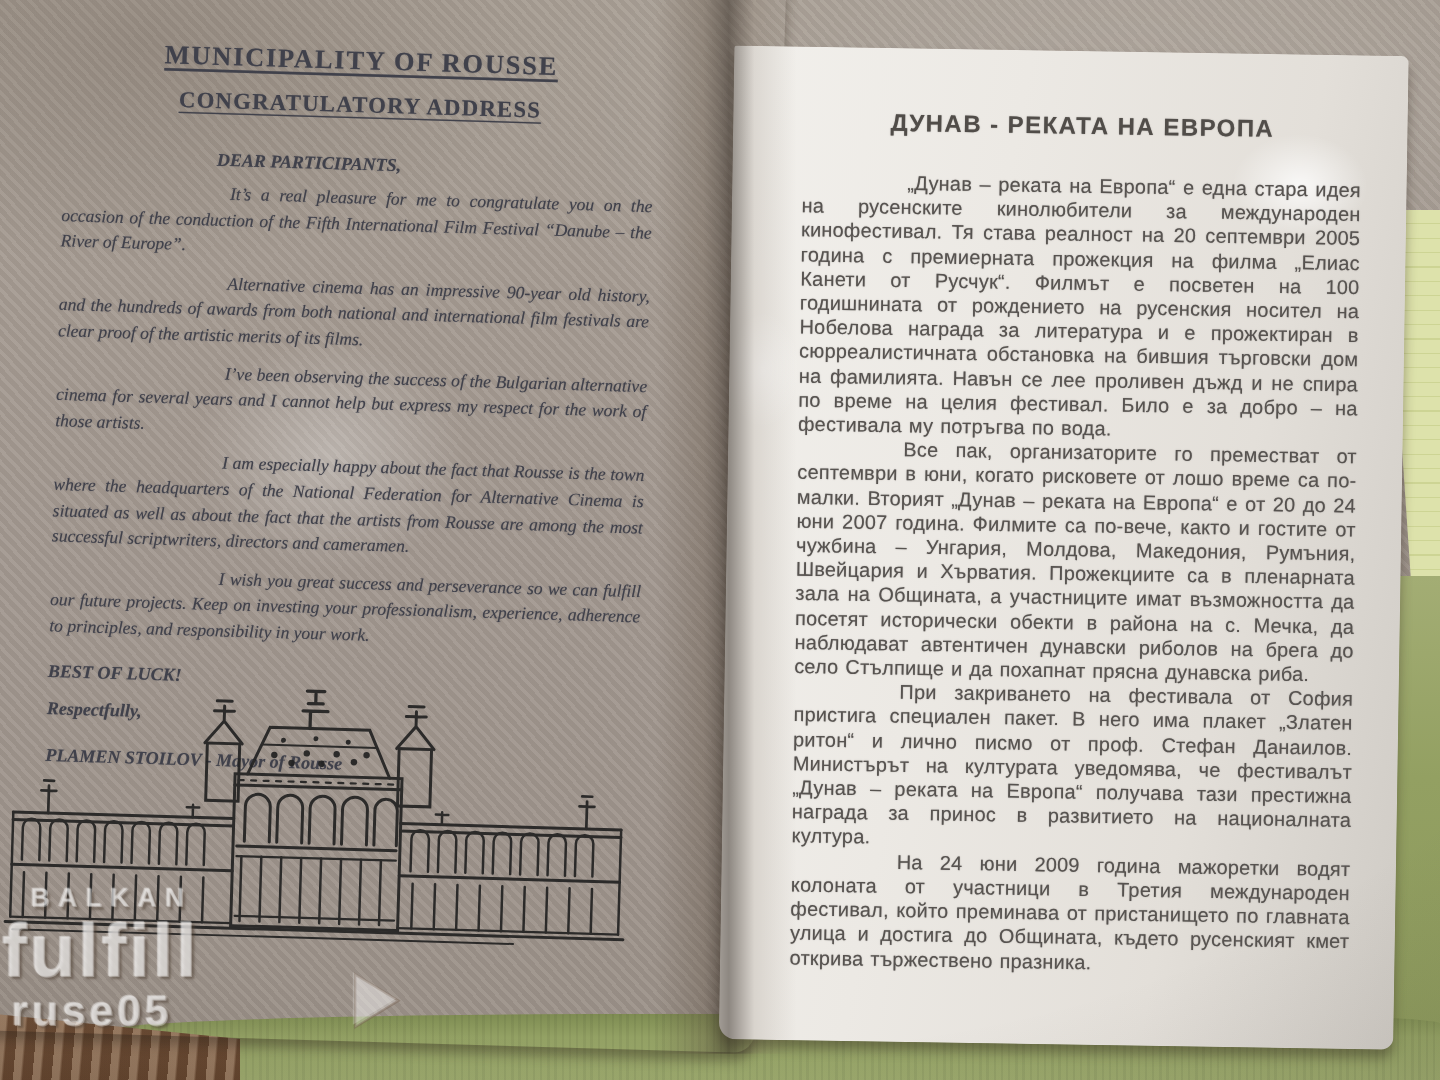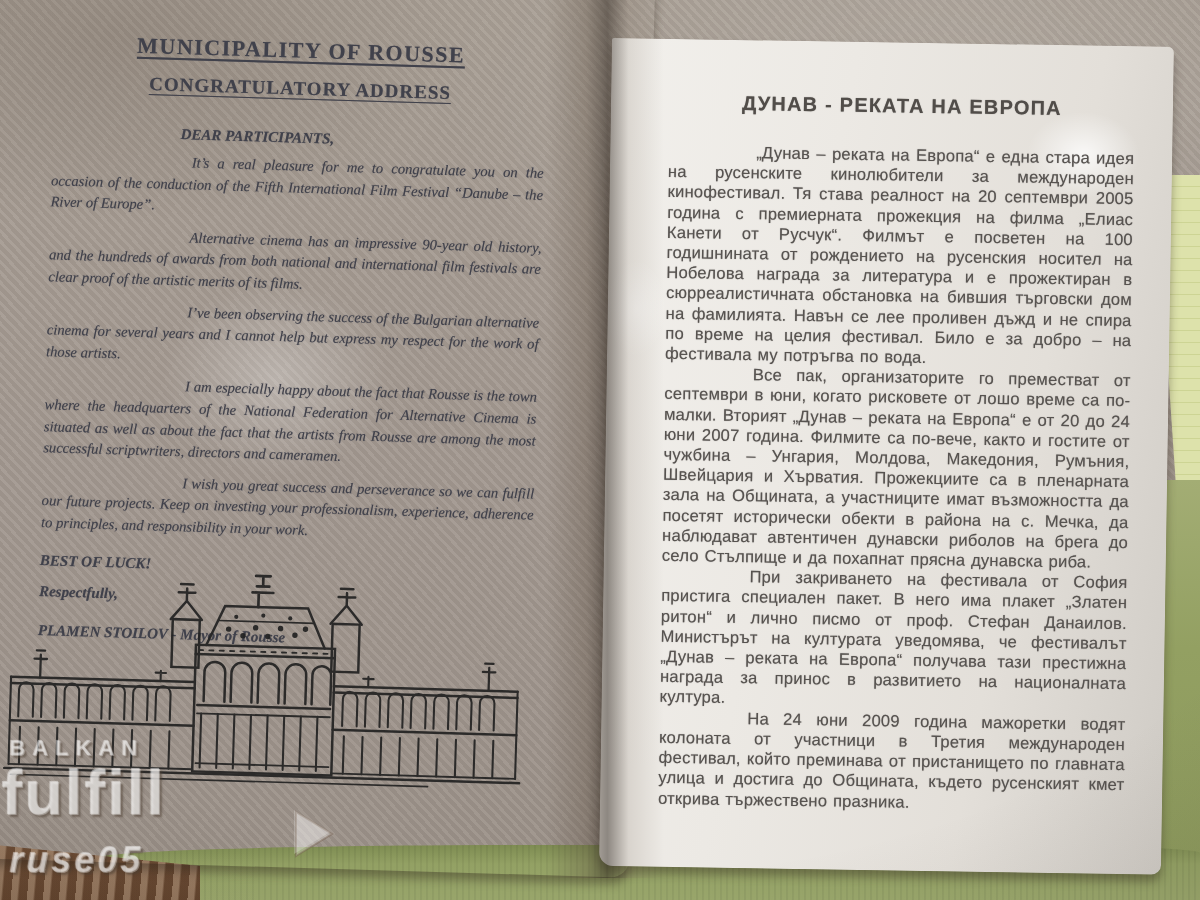--- a/index.html
+++ b/index.html
@@ -82,23 +82,23 @@
     background:radial-gradient(closest-side,rgba(255,255,255,.55),rgba(255,255,255,0) 75%);}
   #glare3{left:150px;top:330px;width:300px;height:260px;
     background:radial-gradient(closest-side,rgba(255,255,255,.28),rgba(255,255,255,0) 75%);}
   #vignette{left:0;top:0;width:1200px;height:900px;z-index:9;pointer-events:none;
     background:radial-gradient(115% 100% at 50% 42%, transparent 55%, rgba(55,45,35,.20) 100%);}
 
   
   #watermark{left:4px;top:736px;width:360px;z-index:10;pointer-events:none;
     color:rgba(255,255,255,.30);font-weight:bold;
     text-shadow:-1px -1px 1px rgba(255,255,255,.55), 2px 2px 2px rgba(75,62,50,.50);}
-  #wm-balkan{font-size:22px;letter-spacing:7px;margin:0 0 0 6px;}
+  #wm-balkan{font-size:22px;letter-spacing:7px;margin:0 0 0 22px;}
   #wm-auction{font-size:63px;letter-spacing:2px;line-height:58px;margin:2px 0 0 -2px;}
-  #wm-ruse{font-size:36px;letter-spacing:3px;margin:18px 0 0 6px;font-style:italic;}
+  #wm-ruse{font-size:36px;letter-spacing:3px;margin:0 0 0 6px;}
   #wm-play{position:absolute;left:288px;top:72px;width:44px;height:52px;}
 </style>
 </head>
 <body>
 
 <div class="abs" id="concrete"></div>
 <div class="abs" id="yellow-paper"></div>
 <div class="abs" id="green-side"></div>
 <div class="abs" id="green-bottom"></div>
 <div class="abs" id="wood-bottom"></div>

